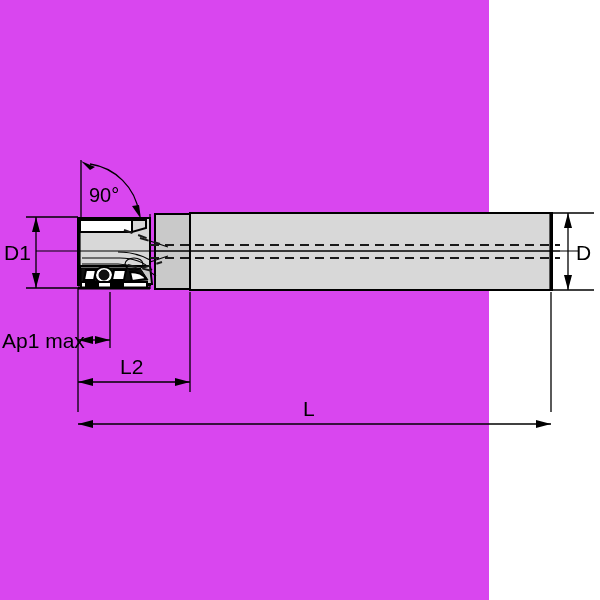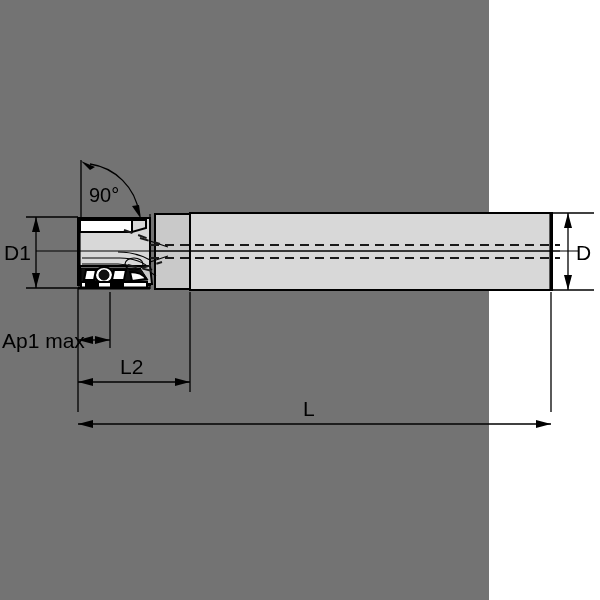--- a/index.html
+++ b/index.html
@@ -10,21 +10,21 @@
   body {
     width: 600px;
     height: 600px;
     font-family: "Liberation Sans", sans-serif;
     overflow: hidden;
   }
   #drawing-root {
     position: relative;
     width: 489px;
     height: 600px;
-    background: #737373;
+    background: #d946ef;
   }
   svg#tool-drawing {
     display: block;
     width: 600px;
     height: 600px;
   }
   .dim-text {
     font-family: "Liberation Sans", sans-serif;
     font-size: 21px;
     fill: #000000;

